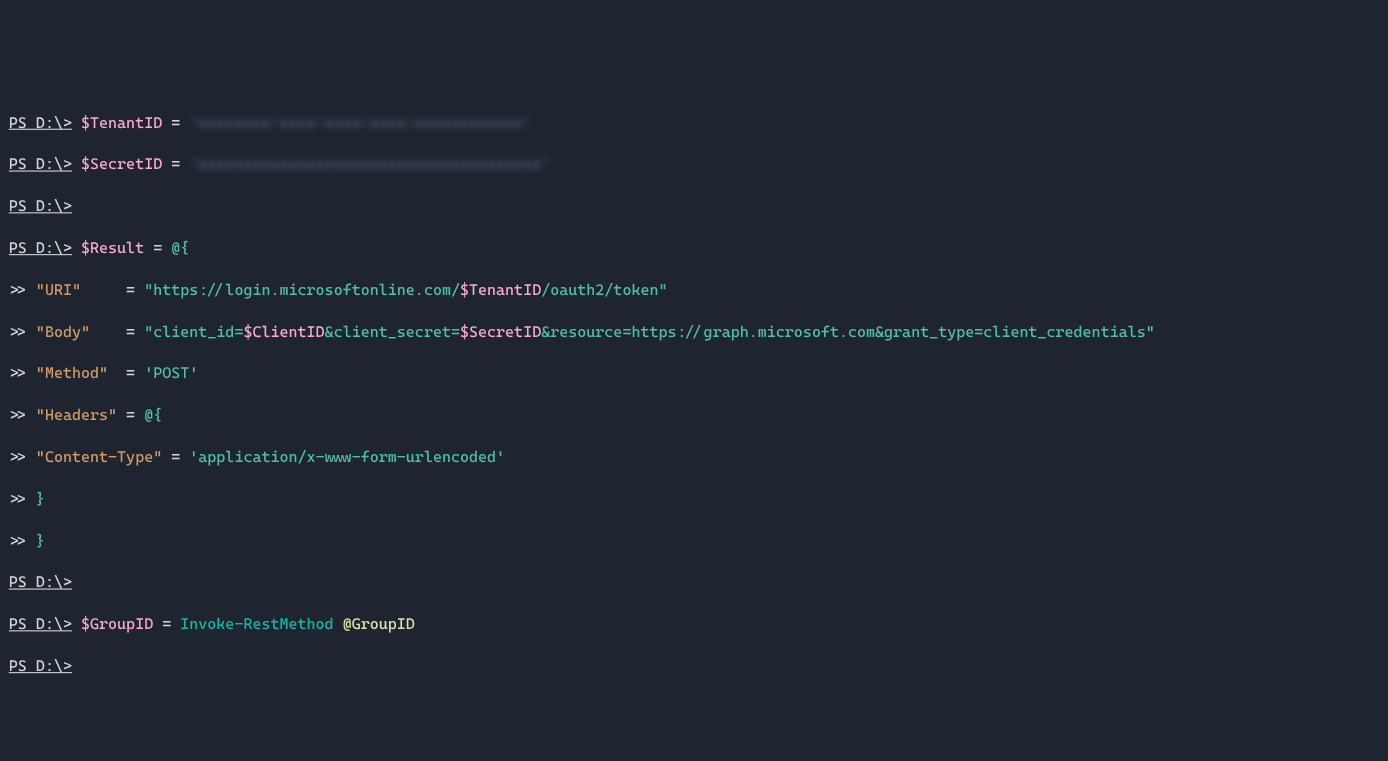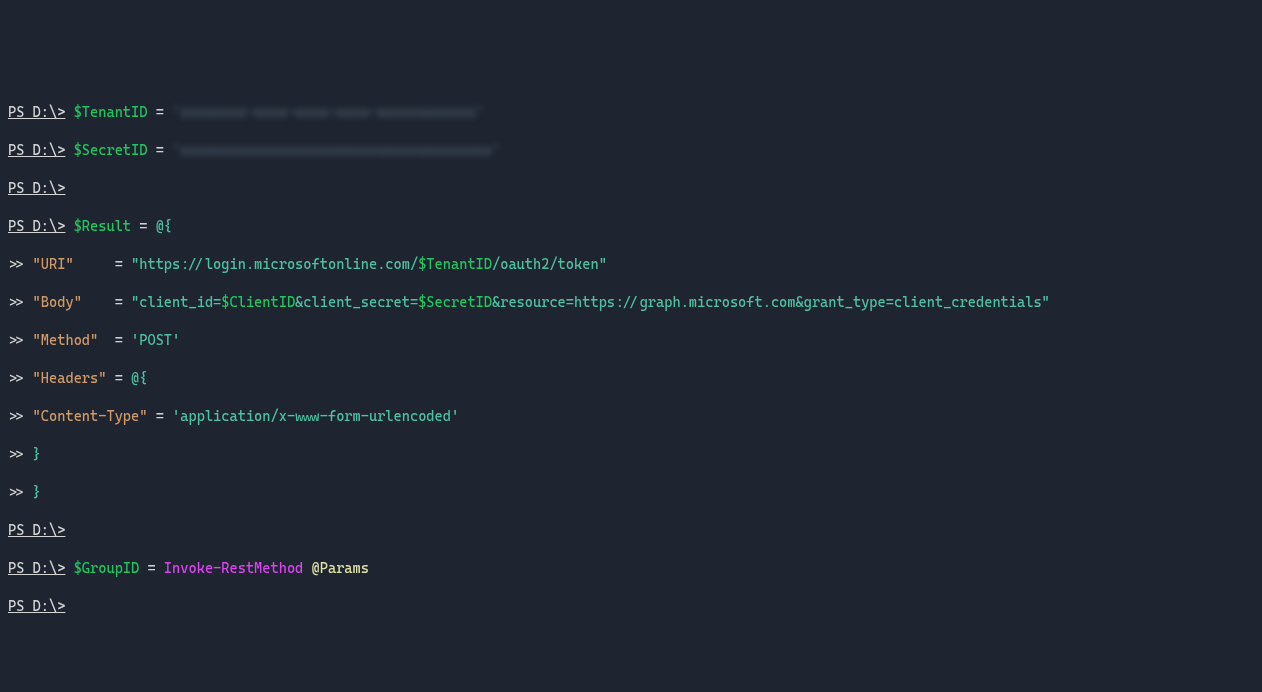--- a/index.html
+++ b/index.html
@@ -13,27 +13,27 @@
       font-family: 'Cascadia Code', 'Fira Code', 'Consolas', monospace;
       font-size: 14px;
       line-height: 19px;
       padding: 8px;
       white-space: pre;
     }
     .line {
       display: block;
     }
     .prompt { color: #d4d4d4; text-decoration: underline; }
-    .variable { color: #22c55e; }
+    .variable { color: #f9a8d4; }
     .blurred { color: #5a6a7a; filter: blur(3px); user-select: none; }
     .operator { color: #d4d4d4; }
     .literal { color: #4fc1a0; }
     .string-key { color: #d19a66; }
     .string-val { color: #4fc1a0; }
-    .cmdlet { color: #d946ef; }
+    .cmdlet { color: #14b8a6; }
     .splat { color: #dfe1a7; }
     .cont { color: #d4d4d4; }
   </style>
 </head>
 <body>
 
 
 
 <div>
 <span class="line"><span class="prompt">PS D:\&gt;</span> <span class="variable">$TenantID</span> <span class="operator">=</span> <span class="blurred">'xxxxxxxx-xxxx-xxxx-xxxx-xxxxxxxxxxxx'</span></span>
@@ -41,21 +41,21 @@
 <span class="line"><span class="prompt">PS D:\&gt;</span></span>
 <span class="line"><span class="prompt">PS D:\&gt;</span> <span class="variable">$Result</span> <span class="operator">=</span> <span class="literal">@{</span></span>
 <span class="line"><span class="cont">&gt;&gt;</span> <span class="string-key">"URI"</span>     <span class="operator">=</span> <span class="string-val">"https://login.microsoftonline.com/</span><span class="variable">$TenantID</span><span class="string-val">/oauth2/token"</span></span>
 <span class="line"><span class="cont">&gt;&gt;</span> <span class="string-key">"Body"</span>    <span class="operator">=</span> <span class="string-val">"client_id=</span><span class="variable">$ClientID</span><span class="string-val">&amp;client_secret=</span><span class="variable">$SecretID</span><span class="string-val">&amp;resource=https://graph.microsoft.com&amp;grant_type=client_credentials"</span></span>
 <span class="line"><span class="cont">&gt;&gt;</span> <span class="string-key">"Method"</span>  <span class="operator">=</span> <span class="string-val">'POST'</span></span>
 <span class="line"><span class="cont">&gt;&gt;</span> <span class="string-key">"Headers"</span> <span class="operator">=</span> <span class="literal">@{</span></span>
 <span class="line"><span class="cont">&gt;&gt;</span> <span class="string-key">"Content-Type"</span> <span class="operator">=</span> <span class="string-val">'application/x-www-form-urlencoded'</span></span>
 <span class="line"><span class="cont">&gt;&gt;</span> <span class="literal">}</span></span>
 <span class="line"><span class="cont">&gt;&gt;</span> <span class="literal">}</span></span>
 <span class="line"><span class="prompt">PS D:\&gt;</span></span>
-<span class="line"><span class="prompt">PS D:\&gt;</span> <span class="variable">$GroupID</span> <span class="operator">=</span> <span class="cmdlet">Invoke-RestMethod</span> <span class="splat">@Params</span></span>
+<span class="line"><span class="prompt">PS D:\&gt;</span> <span class="variable">$GroupID</span> <span class="operator">=</span> <span class="cmdlet">Invoke-RestMethod</span> <span class="splat">@GroupID</span></span>
 <span class="line"><span class="prompt">PS D:\&gt;</span></span>
 
 
 
 
 
 
 
 
 

